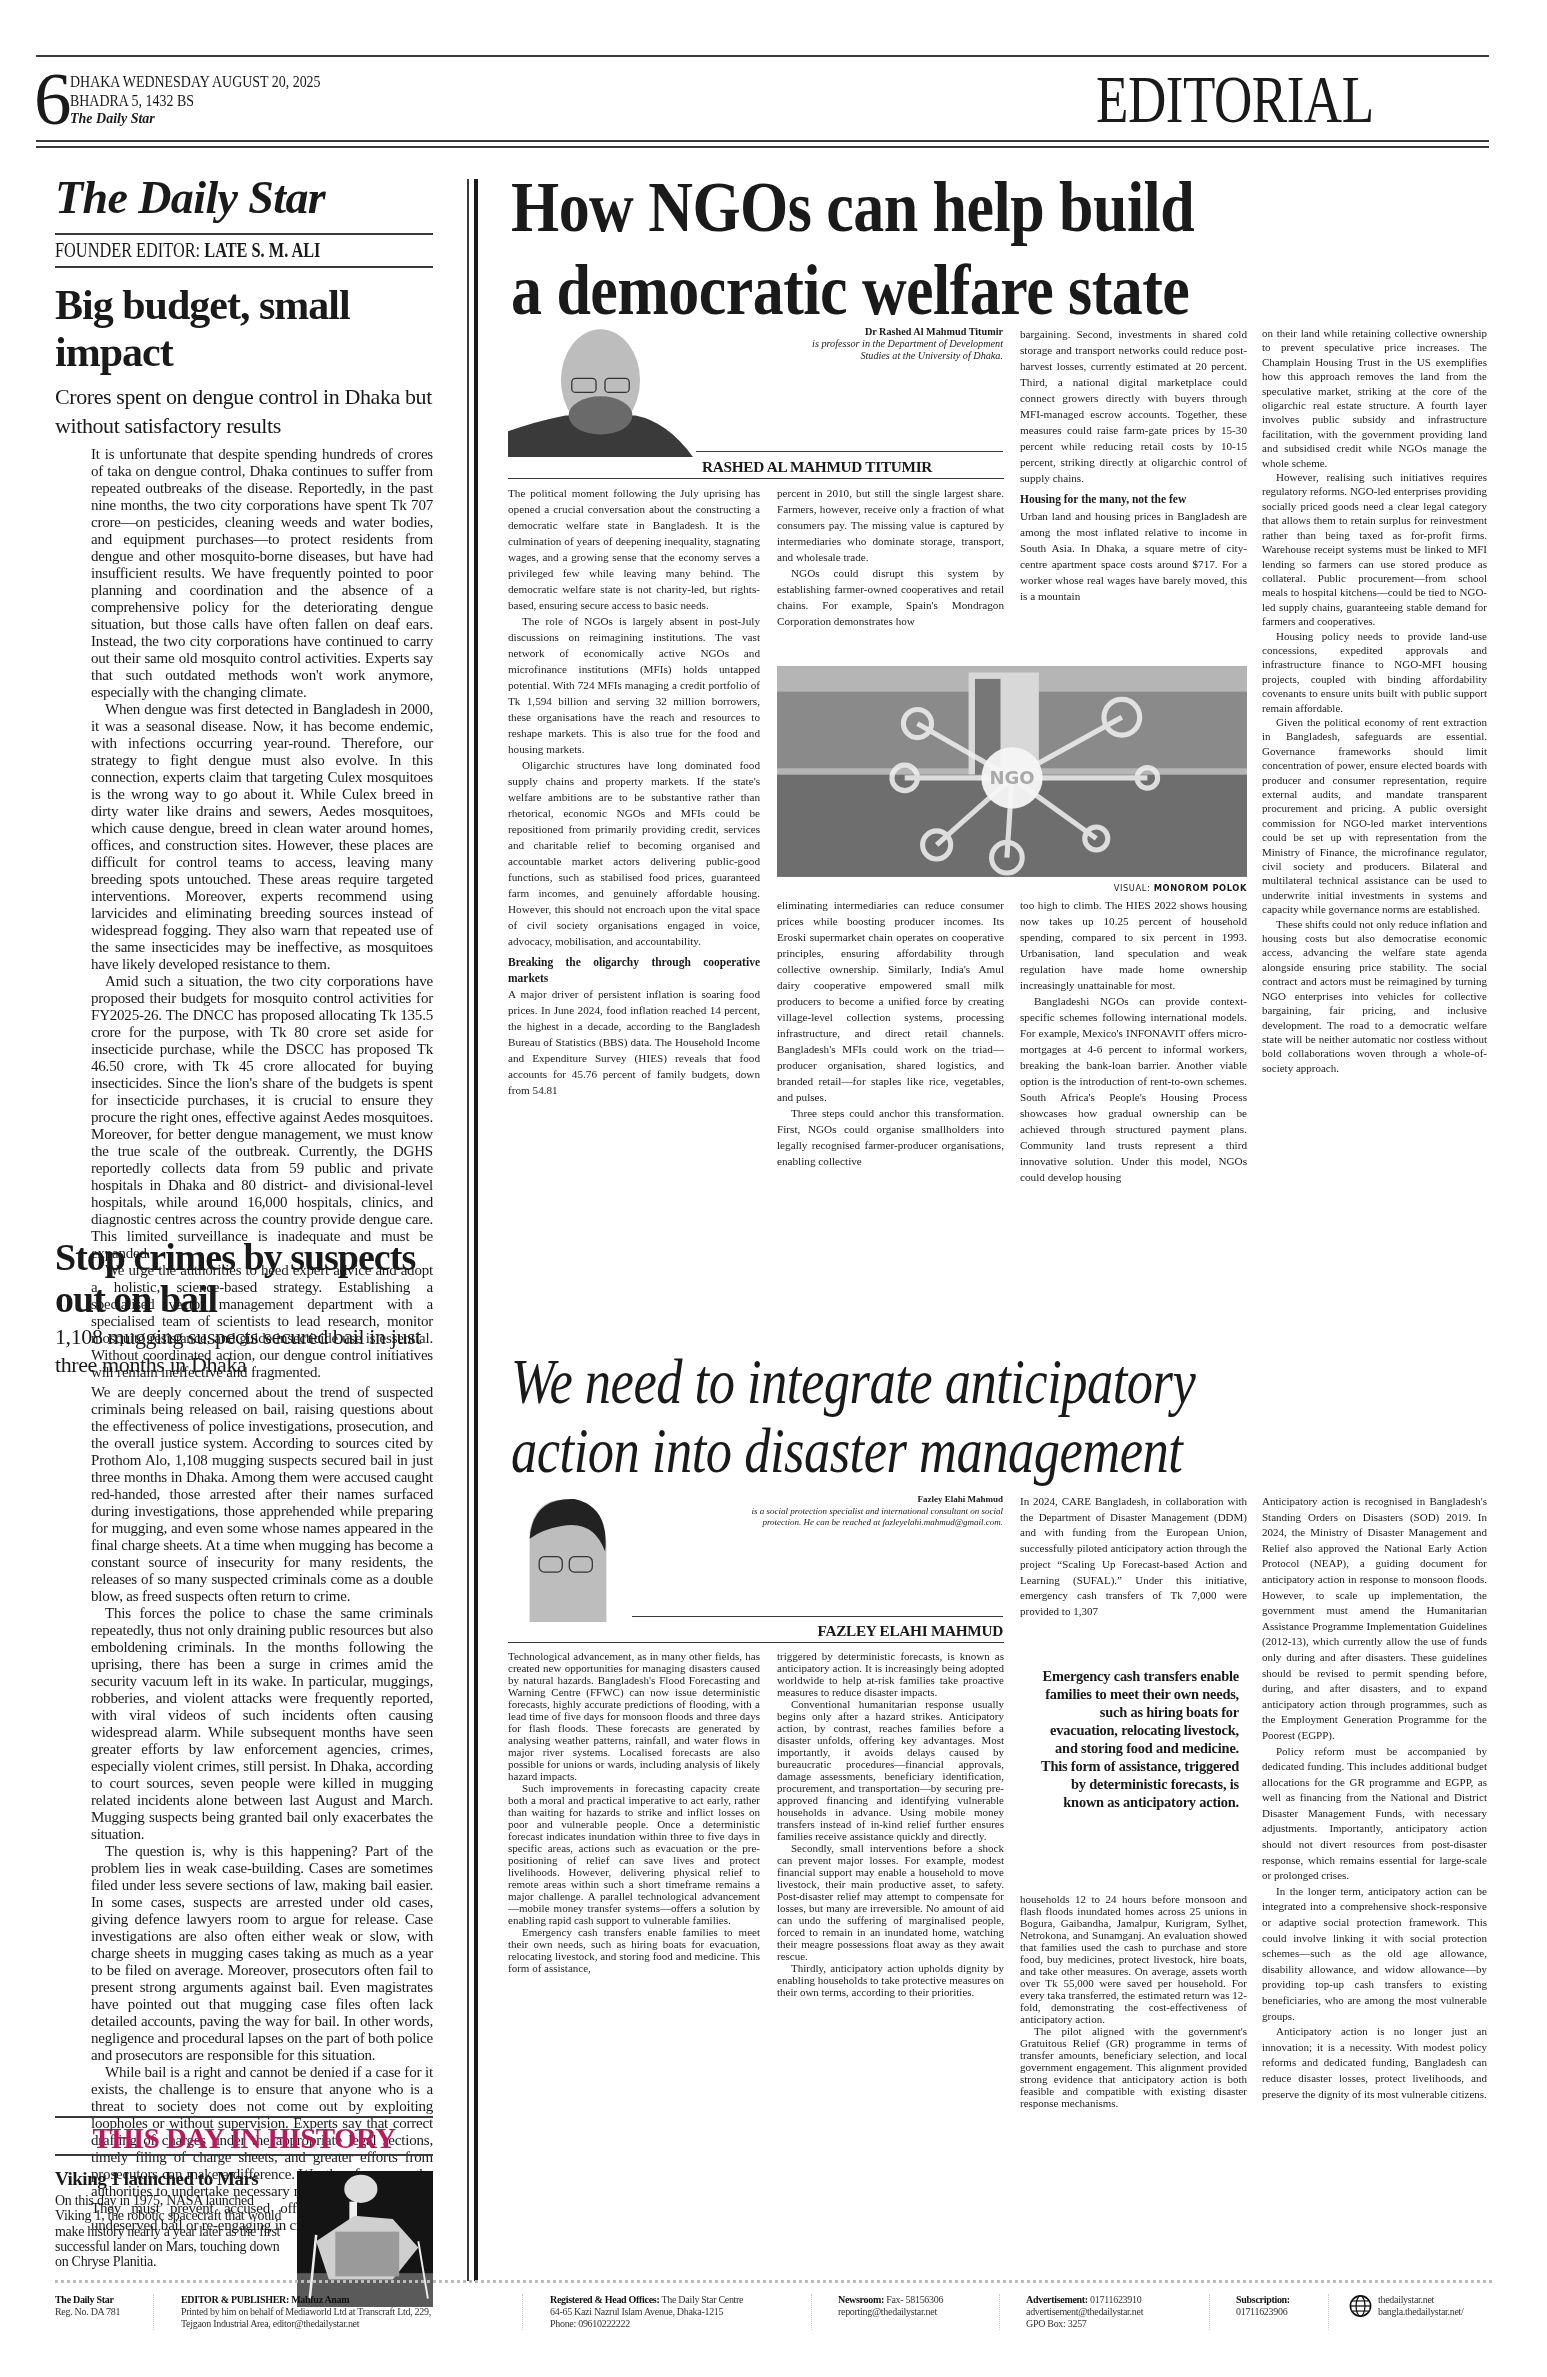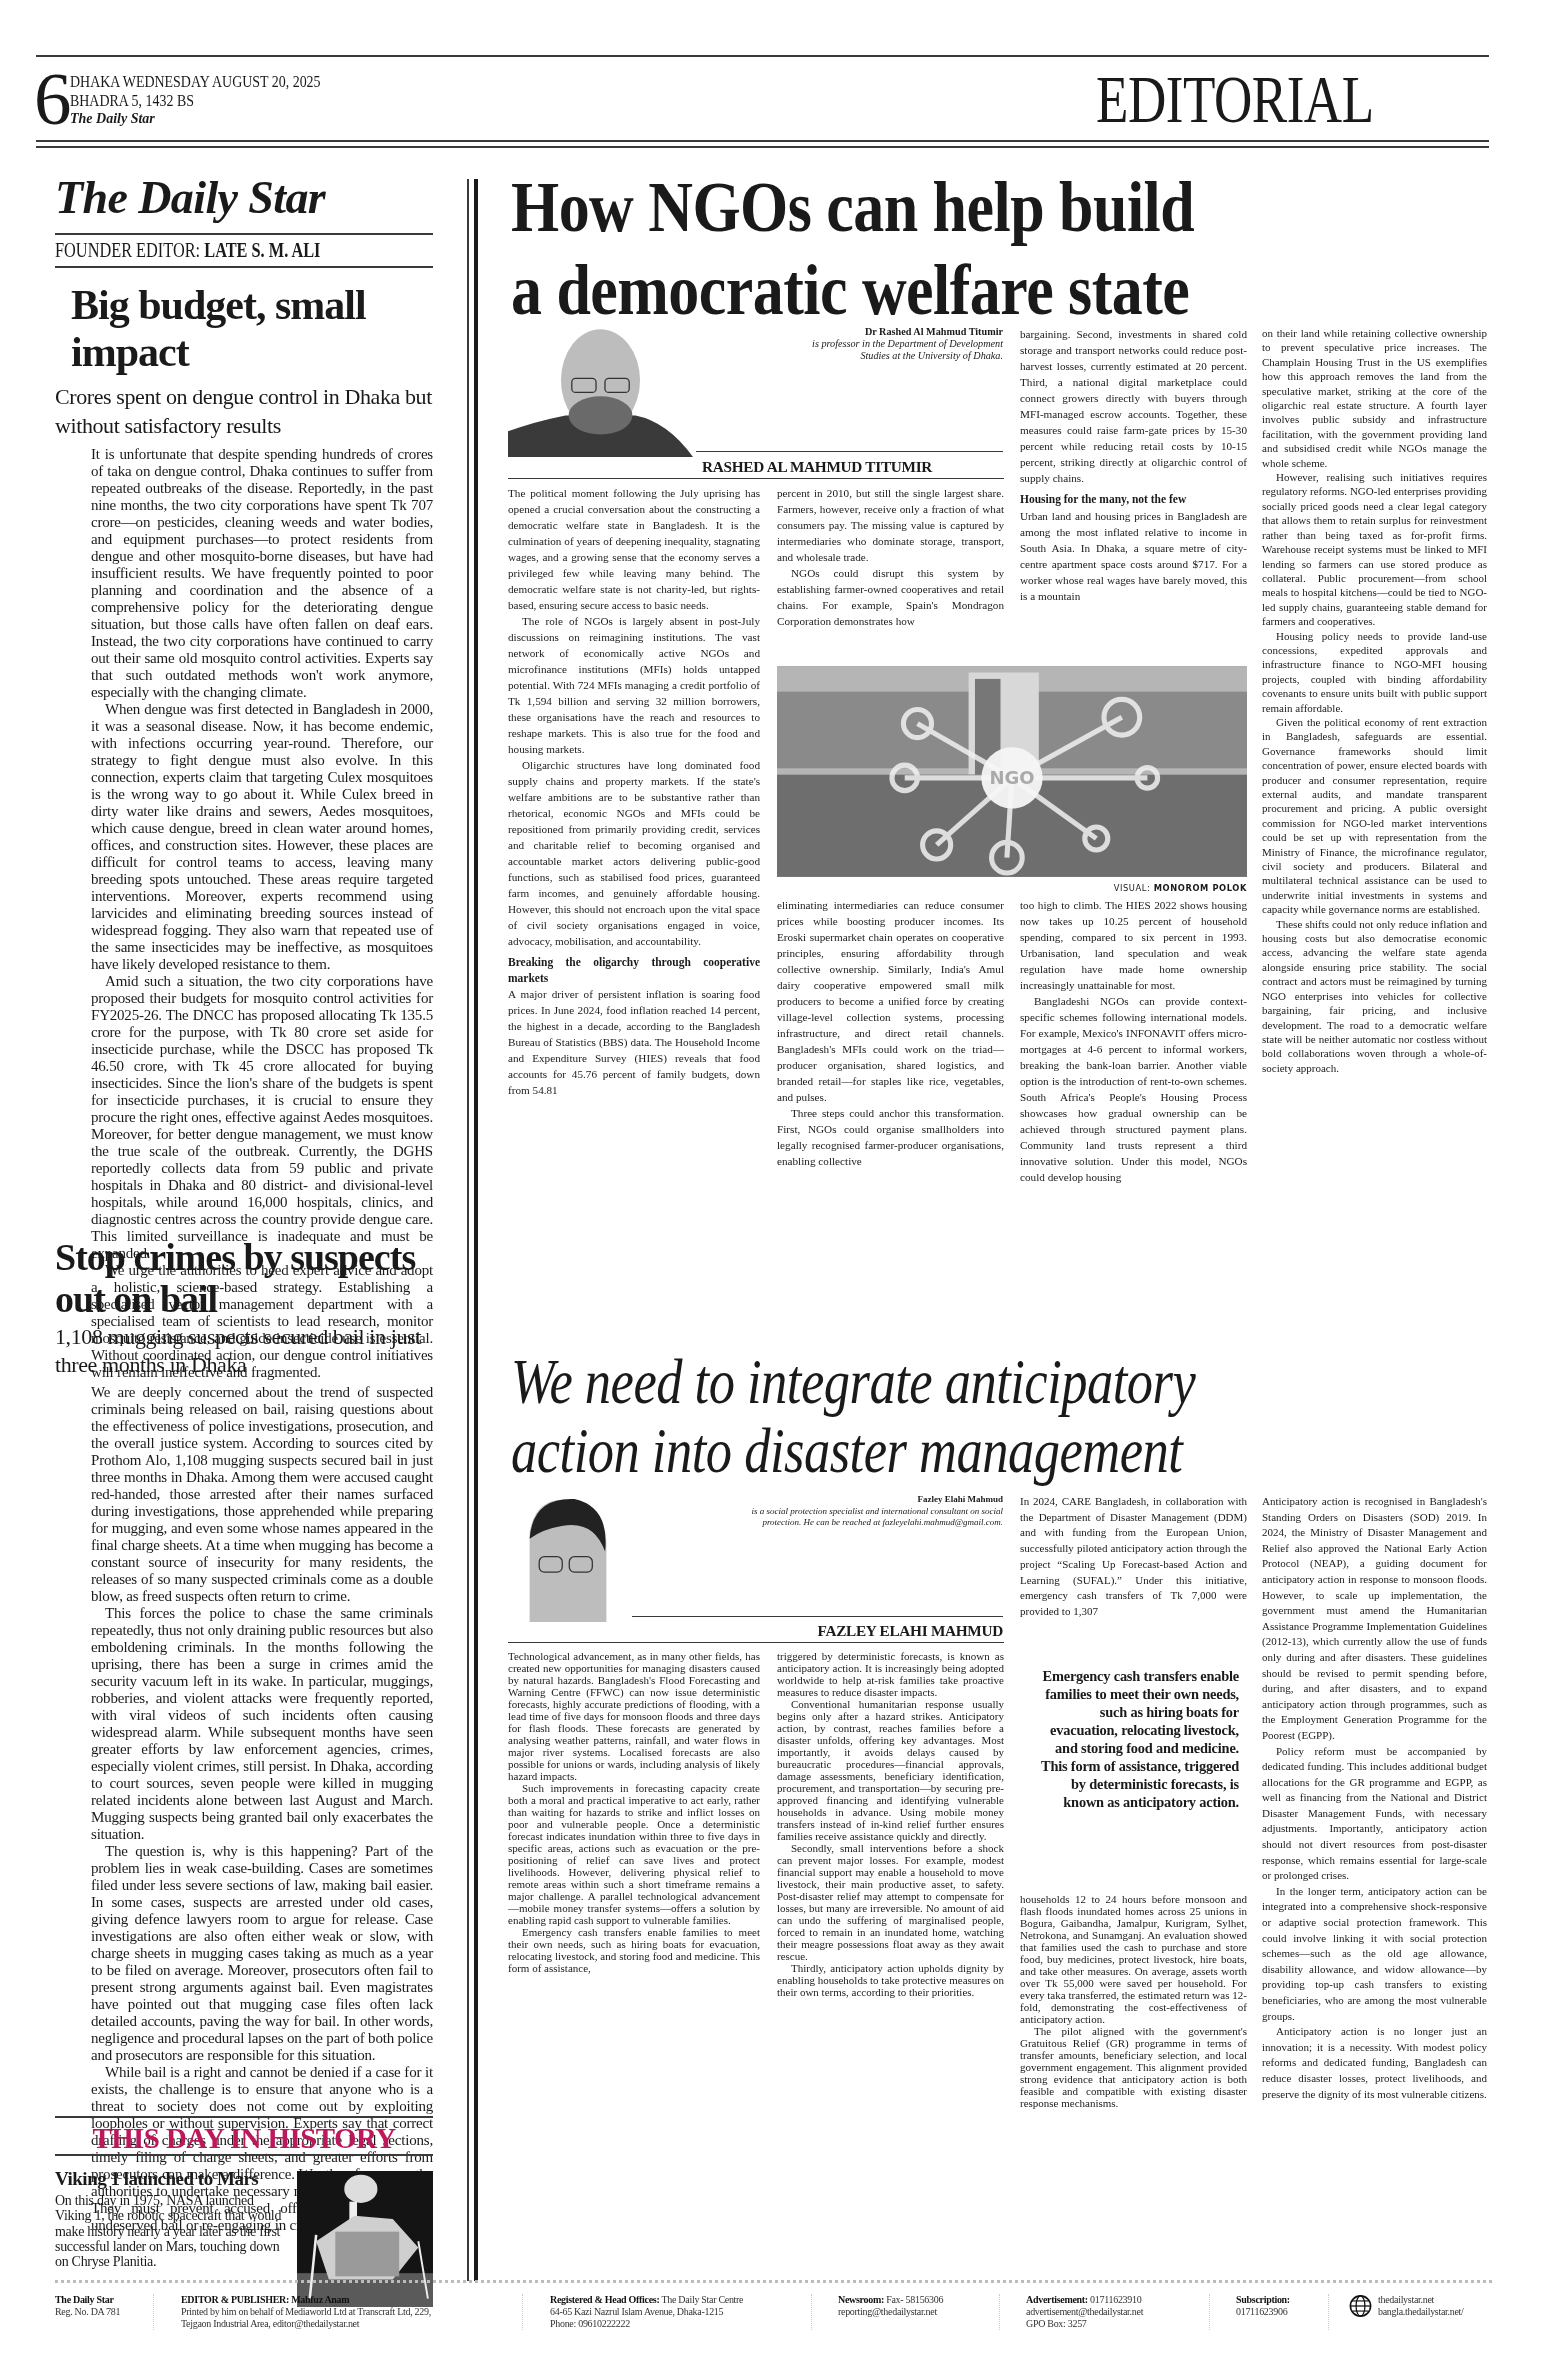--- a/index.html
+++ b/index.html
@@ -33,21 +33,21 @@
 
 <div class="abs" style="left:55px;top:172px;width:378px;">
   <div style="font-size:46px;line-height:51px;font-weight:bold;font-style:italic;letter-spacing:-0.6px;">The Daily Star</div>
   <div class="rule" style="position:relative;width:378px;height:1.9px;margin-top:10.2px;"></div>
   <div style="font-size:20.4px;line-height:25.5px;margin-top:2.6px;transform:scaleX(0.8);transform-origin:left top;white-space:nowrap;">
     <span>FOUNDER EDITOR:</span>
     <b>LATE S. M. ALI</b>
   </div>
   <div class="rule" style="position:relative;width:378px;height:1.9px;margin-top:2.6px;"></div>
 
-  <h2 style="margin:14px 16px 0;font-size:42px;line-height:47px;font-weight:bold;letter-spacing:-1px;">Big budget, small impact</h2>
+  <h2 style="margin:14px 0 0;font-size:42px;line-height:47px;font-weight:bold;letter-spacing:-1px;">Big budget, small impact</h2>
   <div style="margin-top:6.4px;font-size:22px;line-height:29px;letter-spacing:-0.4px;">Crores spent on dengue control in Dhaka but without satisfactory results</div>
   <div class="left-body" style="margin-top:6.4px;">
     <p>It is unfortunate that despite spending hundreds of crores of taka on dengue control, Dhaka continues to suffer from repeated outbreaks of the disease. Reportedly, in the past nine months, the two city corporations have spent Tk 707 crore—on pesticides, cleaning weeds and water bodies, and equipment purchases—to protect residents from dengue and other mosquito-borne diseases, but have had insufficient results. We have frequently pointed to poor planning and coordination and the absence of a comprehensive policy for the deteriorating dengue situation, but those calls have often fallen on deaf ears. Instead, the two city corporations have continued to carry out their same old mosquito control activities. Experts say that such outdated methods won't work anymore, especially with the changing climate.</p>
     <p>When dengue was first detected in Bangladesh in 2000, it was a seasonal disease. Now, it has become endemic, with infections occurring year-round. Therefore, our strategy to fight dengue must also evolve. In this connection, experts claim that targeting Culex mosquitoes is the wrong way to go about it. While Culex breed in dirty water like drains and sewers, Aedes mosquitoes, which cause dengue, breed in clean water around homes, offices, and construction sites. However, these places are difficult for control teams to access, leaving many breeding spots untouched. These areas require targeted interventions. Moreover, experts recommend using larvicides and eliminating breeding sources instead of widespread fogging. They also warn that repeated use of the same insecticides may be ineffective, as mosquitoes have likely developed resistance to them.</p>
     <p>Amid such a situation, the two city corporations have proposed their budgets for mosquito control activities for FY2025-26. The DNCC has proposed allocating Tk 135.5 crore for the purpose, with Tk 80 crore set aside for insecticide purchase, while the DSCC has proposed Tk 46.50 crore, with Tk 45 crore allocated for buying insecticides. Since the lion's share of the budgets is spent for insecticide purchases, it is crucial to ensure they procure the right ones, effective against Aedes mosquitoes. Moreover, for better dengue management, we must know the true scale of the outbreak. Currently, the DGHS reportedly collects data from 59 public and private hospitals in Dhaka and 80 district- and divisional-level hospitals, while around 16,000 hospitals, clinics, and diagnostic centres across the country provide dengue care. This limited surveillance is inadequate and must be expanded.</p>
     <p>We urge the authorities to heed expert advice and adopt a holistic, science-based strategy. Establishing a specialised vector management department with a specialised team of scientists to lead research, monitor mosquito resistance, and guide insecticide use is essential. Without coordinated action, our dengue control initiatives will remain ineffective and fragmented.</p>
   </div>
 </div>
 
 <div class="abs" style="left:55px;top:1236px;width:378px;">

